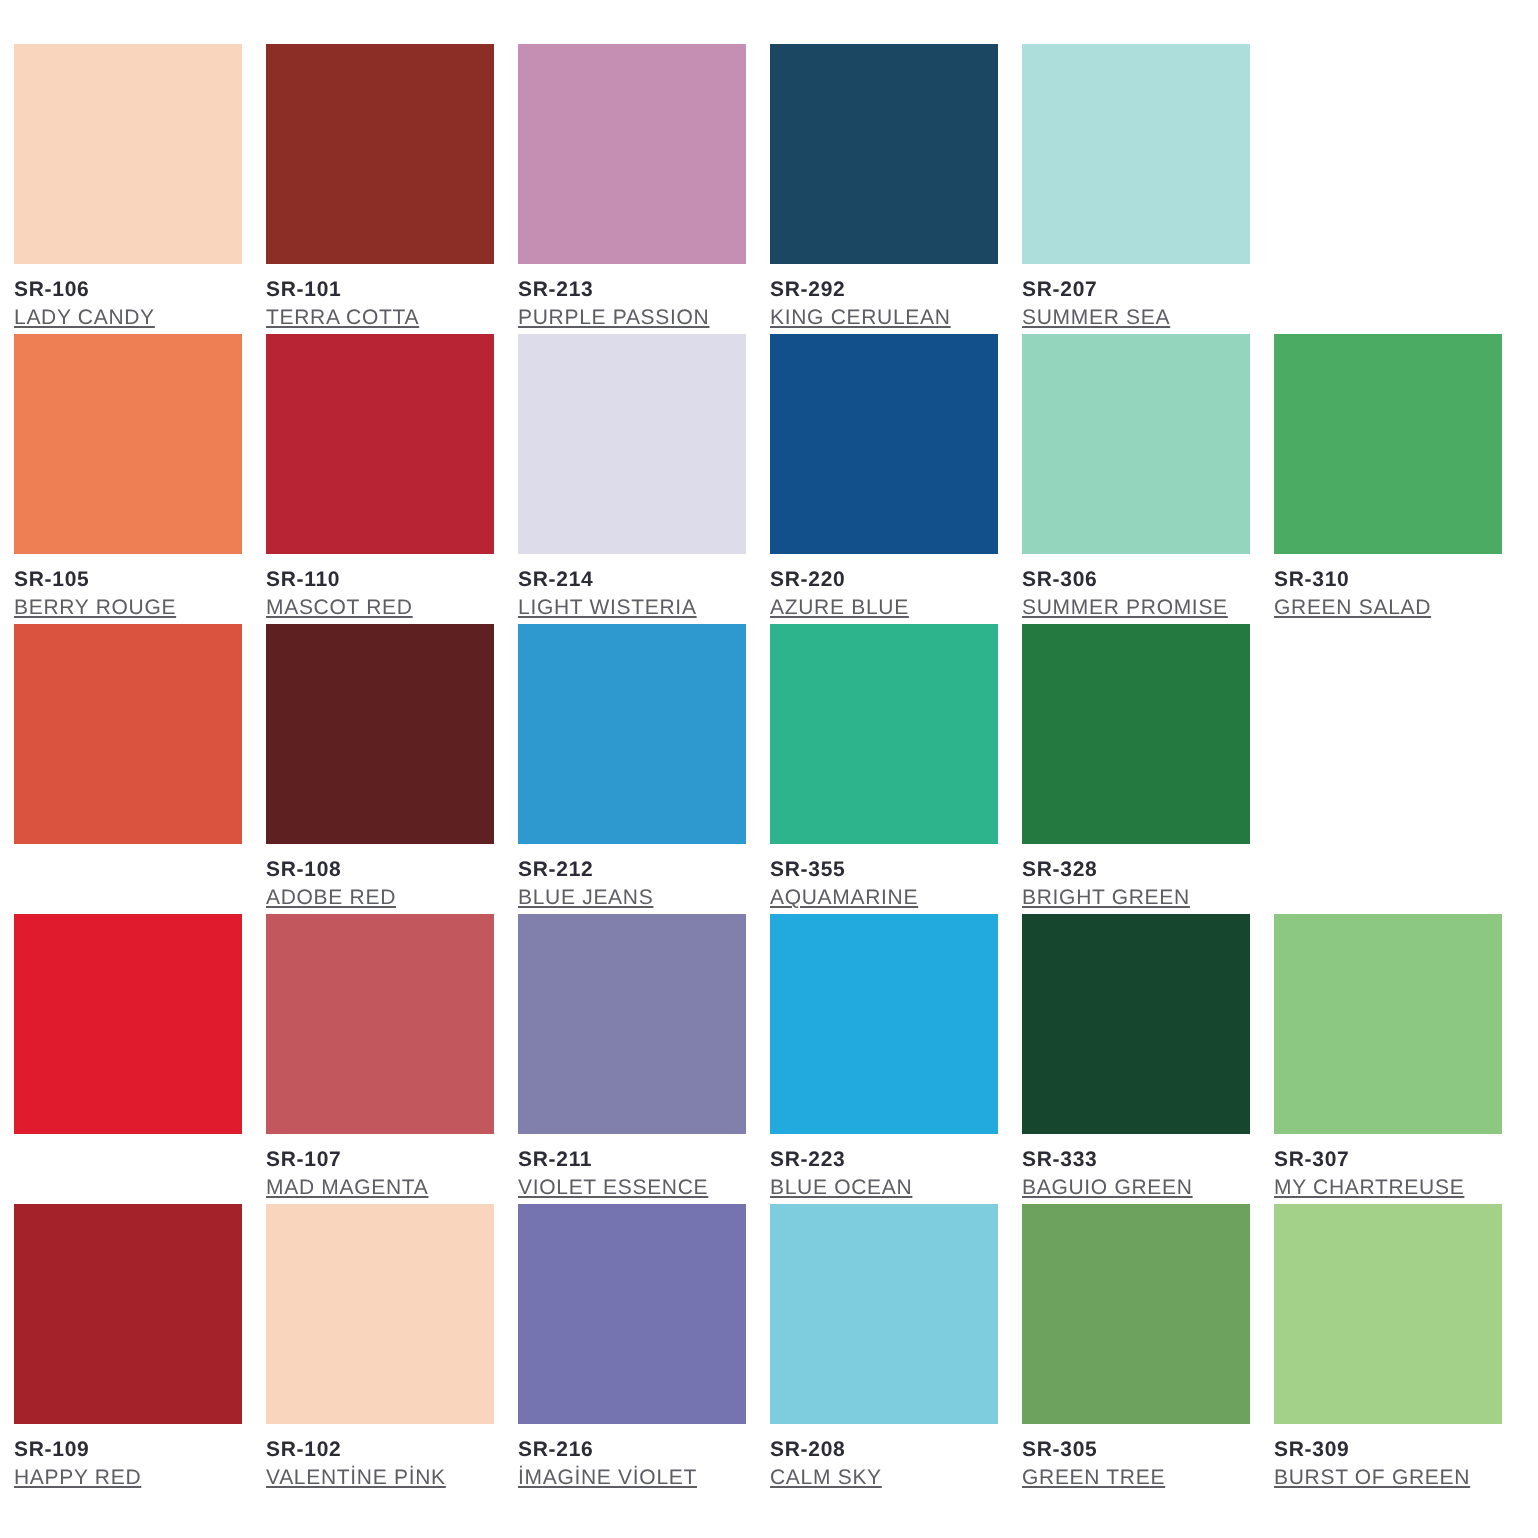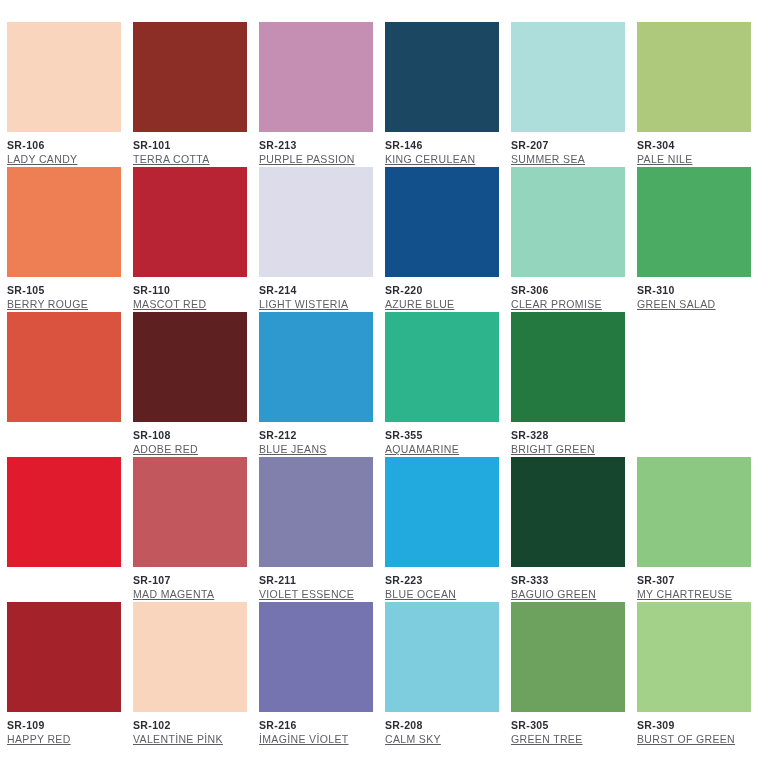--- a/index.html
+++ b/index.html
@@ -94,38 +94,31 @@
       <div class="swatch-cell">
         <div class="swatch-chip" style="background-color: rgb(197, 143, 180);"></div>
         <div class="swatch-labels">
           <div class="swatch-code">SR-213</div>
           <div class="swatch-name">PURPLE PASSION</div>
         </div>
       </div>
       <div class="swatch-cell">
         <div class="swatch-chip" style="background-color: rgb(28, 71, 99);"></div>
         <div class="swatch-labels">
-          <div class="swatch-code">SR-146</div>
+          <div class="swatch-code">SR-292</div>
           <div class="swatch-name">KING CERULEAN</div>
         </div>
       </div>
       <div class="swatch-cell">
         <div class="swatch-chip" style="background-color: rgb(174, 222, 219);"></div>
         <div class="swatch-labels">
           <div class="swatch-code">SR-207</div>
           <div class="swatch-name">SUMMER SEA</div>
         </div>
       </div>
-      <div class="swatch-cell">
-        <div class="swatch-chip" style="background-color: rgb(174, 200, 124);"></div>
-        <div class="swatch-labels">
-          <div class="swatch-code">SR-304</div>
-          <div class="swatch-name">PALE NILE</div>
-        </div>
-      </div>
     </div>
     <div class="swatch-row">
       <div class="swatch-cell">
         <div class="swatch-chip" style="background-color: rgb(238, 127, 85);"></div>
         <div class="swatch-labels">
           <div class="swatch-code">SR-105</div>
           <div class="swatch-name">BERRY ROUGE</div>
         </div>
       </div>
       <div class="swatch-cell">
@@ -146,21 +139,21 @@
         <div class="swatch-chip" style="background-color: rgb(18, 80, 140);"></div>
         <div class="swatch-labels">
           <div class="swatch-code">SR-220</div>
           <div class="swatch-name">AZURE BLUE</div>
         </div>
       </div>
       <div class="swatch-cell">
         <div class="swatch-chip" style="background-color: rgb(148, 213, 189);"></div>
         <div class="swatch-labels">
           <div class="swatch-code">SR-306</div>
-          <div class="swatch-name">CLEAR PROMISE</div>
+          <div class="swatch-name">SUMMER PROMISE</div>
         </div>
       </div>
       <div class="swatch-cell">
         <div class="swatch-chip" style="background-color: rgb(76, 171, 98);"></div>
         <div class="swatch-labels">
           <div class="swatch-code">SR-310</div>
           <div class="swatch-name">GREEN SALAD</div>
         </div>
       </div>
     </div>

